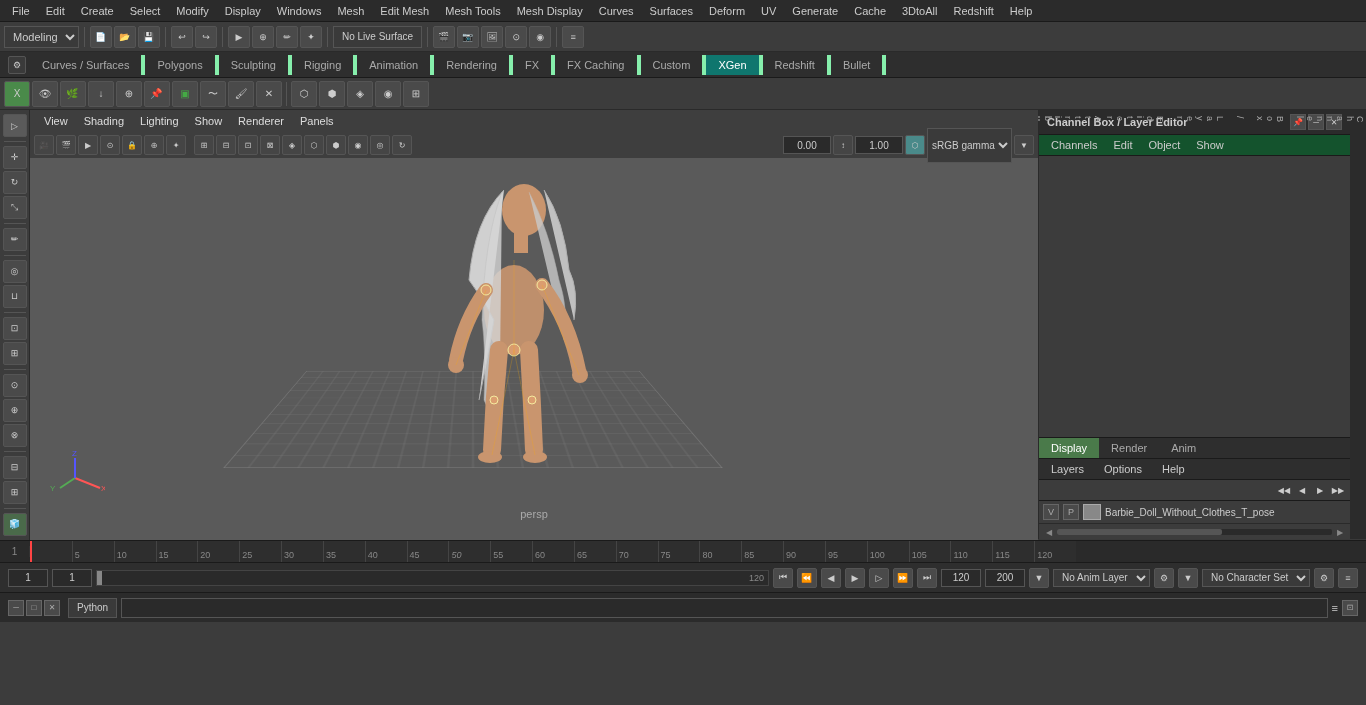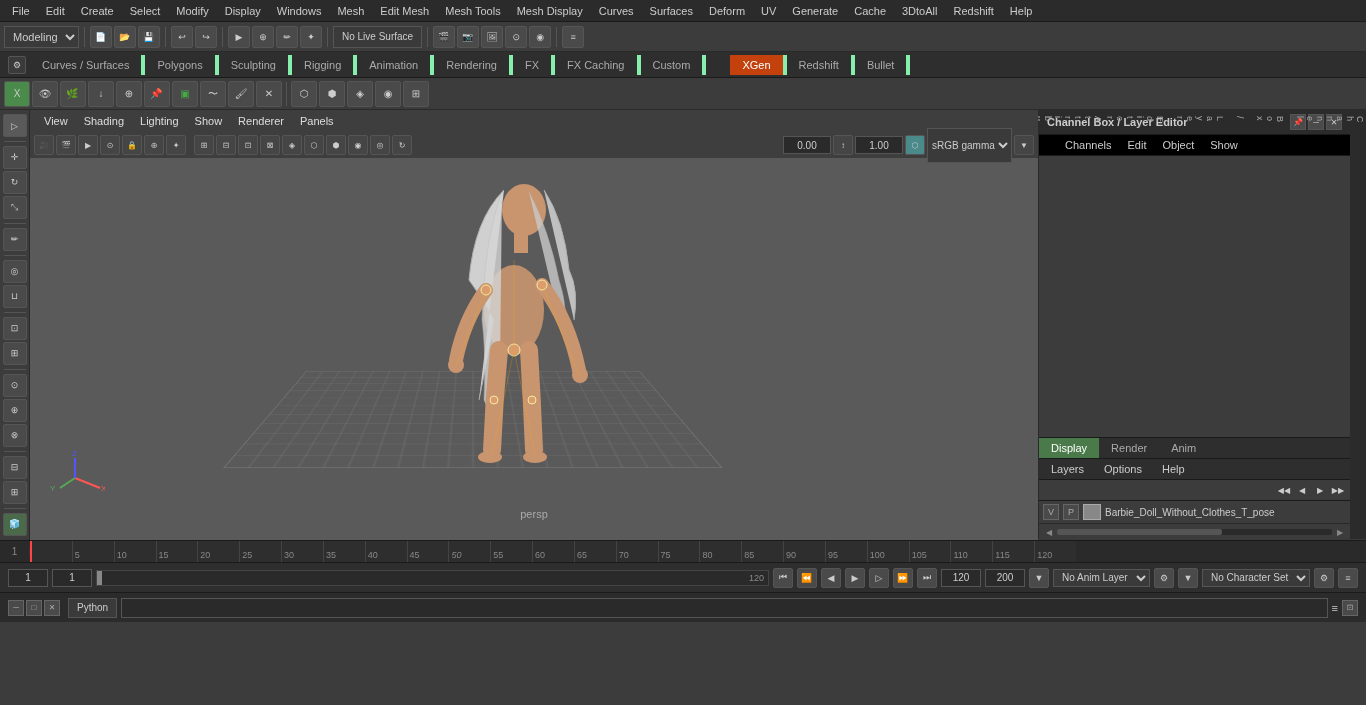--- a/index.html
+++ b/index.html
@@ -12,21 +12,21 @@
     
     #toolbar1 { display: flex; align-items: center; background: #3c3c3c; height: 30px; padding: 0 4px; border-bottom: 1px solid #2a2a2a; gap: 2px; }
     .tb-btn { width: 22px; height: 22px; background: #4a4a4a; border: 1px solid #555; border-radius: 2px; cursor: pointer; display: flex; align-items: center; justify-content: center; font-size: 9px; color: #ccc; }
     .tb-separator { width: 1px; height: 20px; background: #555; margin: 0 3px; }
     .tb-dropdown { background: #3a3a3a; border: 1px solid #555; color: #ccc; font-size: 11px; padding: 2px 4px; height: 22px; cursor: pointer; }
     .tb-label-btn { background: #3a3a3a; border: 1px solid #555; color: #ccc; font-size: 10px; padding: 2px 8px; height: 22px; cursor: pointer; white-space: nowrap; }
 
     
     #tab-bar { display: flex; align-items: center; background: #2e2e2e; height: 26px; border-bottom: 1px solid #1a1a1a; padding-left: 8px; }
     .tab-item { padding: 4px 12px; cursor: pointer; color: #aaa; font-size: 11px; border-right: 4px solid #86efac; }
-    .tab-item.active { background: #c2410c; color: #fff; margin-left: 24px; }
+    .tab-item.active { background: #0f766e; color: #fff; }
     .tab-settings-icon { width: 18px; height: 18px; background: #3a3a3a; border: 1px solid #555; border-radius: 2px; margin-right: 4px; display: flex; align-items: center; justify-content: center; cursor: pointer; font-size: 9px; }
 
     
     #tool-shelf { display: flex; align-items: center; background: #3c3c3c; height: 32px; padding: 0 4px; border-bottom: 1px solid #2a2a2a; gap: 2px; }
     .shelf-btn { width: 26px; height: 26px; background: #4a4a4a; border: 1px solid #555; border-radius: 2px; cursor: pointer; display: flex; align-items: center; justify-content: center; font-size: 10px; color: #ccc; }
     .shelf-separator { width: 1px; height: 24px; background: #555; margin: 0 2px; }
 
     
     #main-area { display: flex; height: calc(705px - 22px - 30px - 26px - 32px - 22px - 30px - 30px); }
 
@@ -48,21 +48,21 @@
     
     #scene-bg { position: absolute; top: 48px; left: 0; right: 0; bottom: 0; background: #5a5a5a; }
 
     
     #right-panel { width: 312px; background: #3c3c3c; border-left: 1px solid #2a2a2a; display: flex; flex-direction: column; }
     #channel-box-header { display: flex; align-items: center; justify-content: space-between; background: #2b2b2b; padding: 4px 8px; border-bottom: 1px solid #1a1a1a; }
     #channel-box-title { color: #ccc; font-size: 11px; font-weight: bold; }
     #channel-box-controls { display: flex; gap: 2px; }
     .cb-btn { width: 16px; height: 16px; background: #4a4a4a; border: 1px solid #555; cursor: pointer; display: flex; align-items: center; justify-content: center; font-size: 8px; color: #ccc; }
 
-    #channel-nav { display: flex; align-items: center; background: #000000; padding: 2px 18px; border-bottom: 1px solid #1a1a1a; }
+    #channel-nav { display: flex; align-items: center; background: #14532d; padding: 2px 4px; border-bottom: 1px solid #1a1a1a; }
     .cn-item { padding: 2px 8px; color: #ccc; font-size: 11px; cursor: pointer; }
 
     #channel-content { flex: 1; background: #3c3c3c; overflow: hidden; }
 
     
     #display-tabs { display: flex; background: #2e2e2e; border-bottom: 1px solid #1a1a1a; border-top: 1px solid #1a1a1a; margin-top: auto; }
     .display-tab { padding: 4px 12px; cursor: pointer; color: #aaa; font-size: 11px; }
     .display-tab.active { background: #4a7a4a; color: #fff; }
 
     #layers-bar { display: flex; align-items: center; background: #2e2e2e; padding: 2px 4px; gap: 4px; border-bottom: 1px solid #1a1a1a; }

